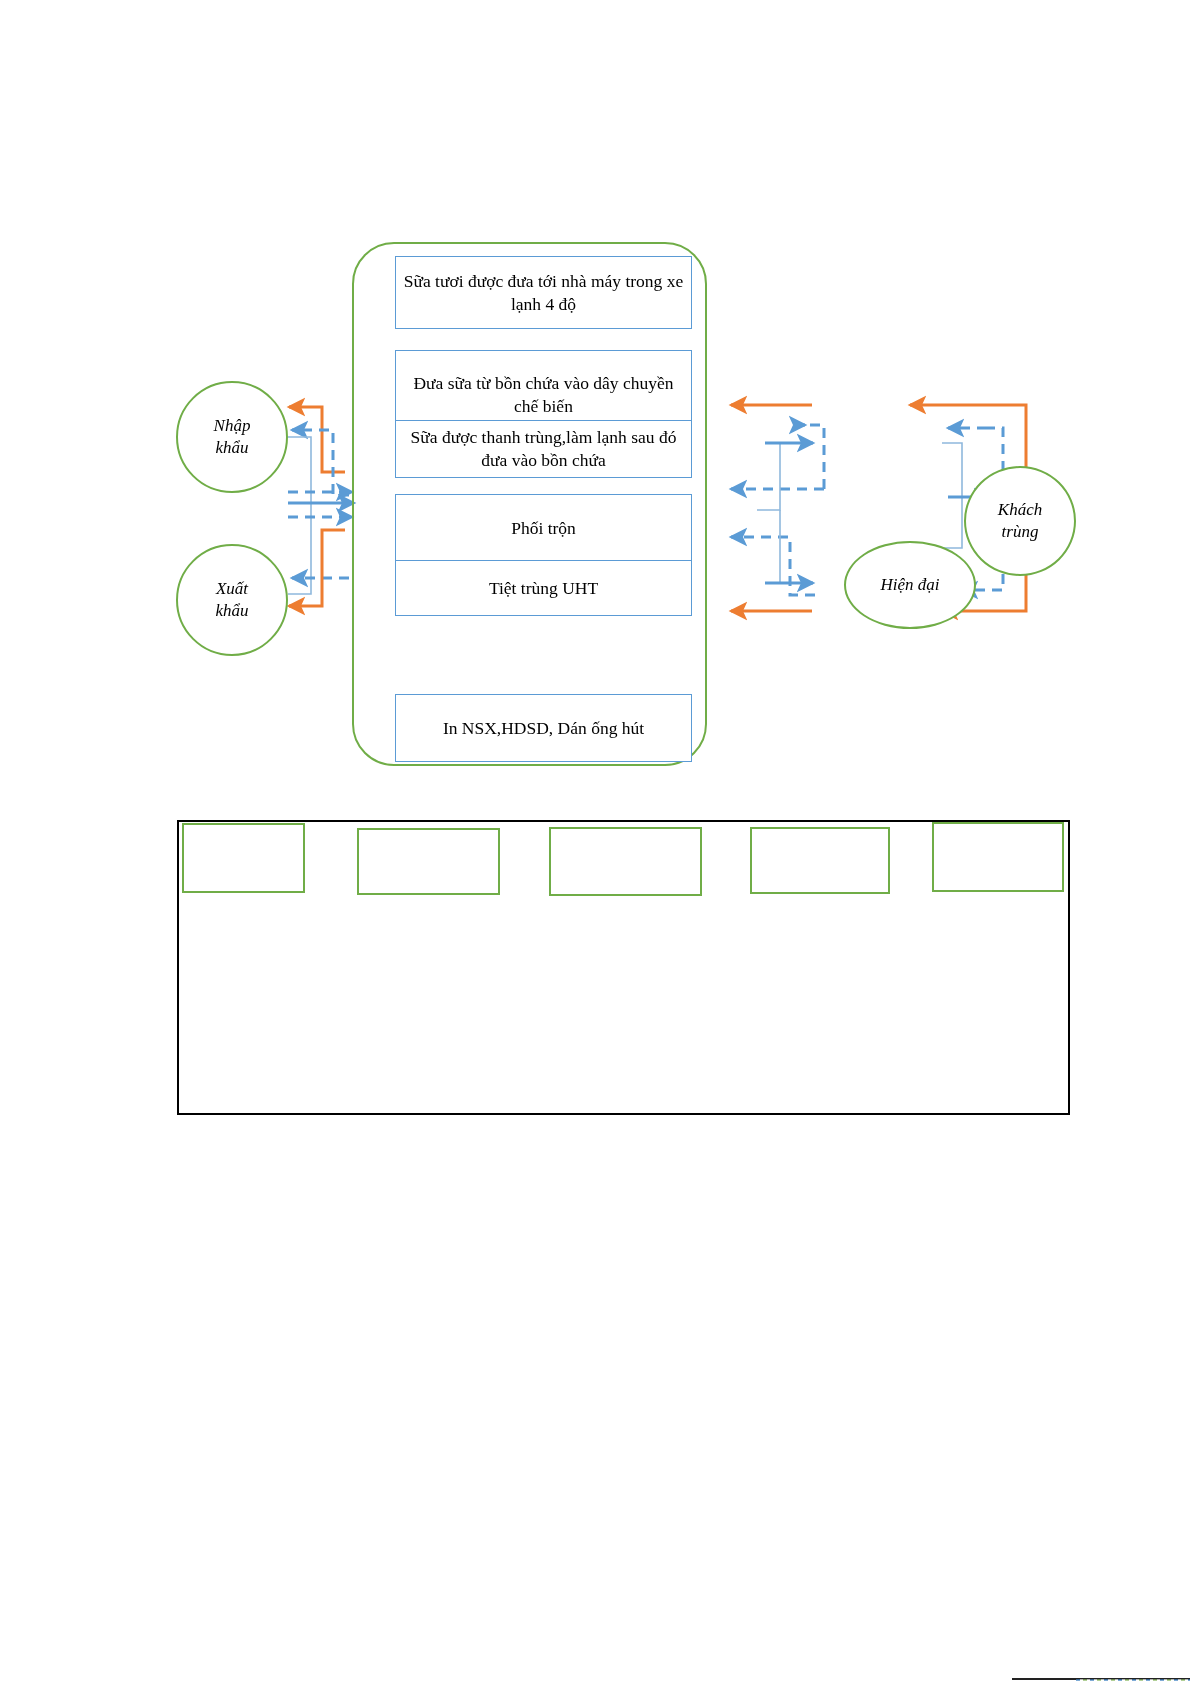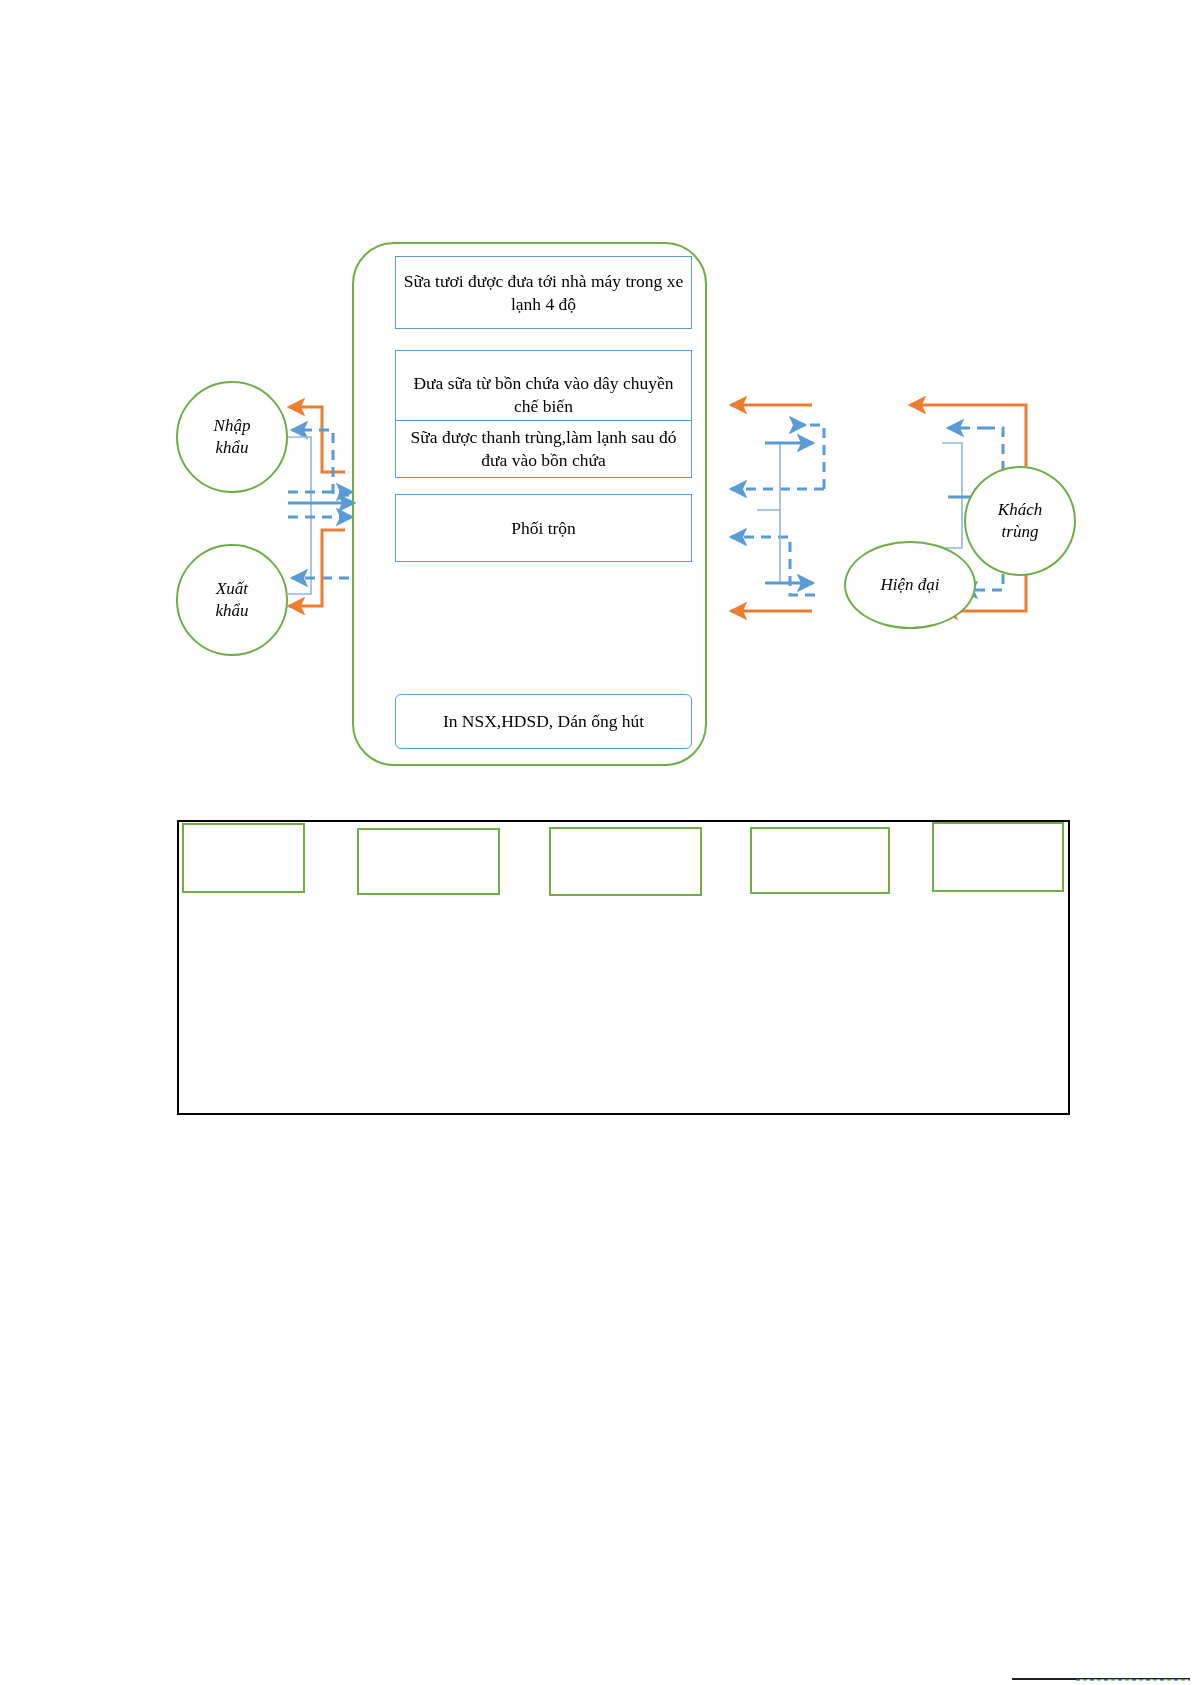--- a/index.html
+++ b/index.html
@@ -254,21 +254,22 @@
       <path d="M394,1029 L455,1029" fill="none" stroke="#5B9BD5" stroke-width="3" stroke-dasharray="8,6" marker-end="url(#ah-blue)" marker-start="url(#ah-blue-start)"></path>
     </g>
   </svg>
 
   <div class="process-container"></div>
 
   <div class="step-box" style="top:256px; height:73px;">Sữa tươi được đưa tới nhà máy trong xe lạnh 4 độ</div>
   <div class="step-box" style="top:341px; height:89px;margin-top:9px;">Đưa sữa từ bồn chứa vào dây chuyền chế biến</div>
   <div class="step-box" style="top:420px; height:58px;">Sữa được thanh trùng,làm lạnh sau đó đưa vào bồn chứa</div>
   <div class="step-box" style="top:494px; height:68px;">Phối trộn</div>
-  <div class="step-box" style="top:694px; height:55px;border-radius:6px;">In NSX,HDSD, Dán ống hút</div>
+  <div class="step-box" style="top:560px; height:56px;">Tiệt trùng UHT</div>
+  <div class="step-box" style="top:694px; height:68px;">In NSX,HDSD, Dán ống hút</div>
 
   <div class="node-circle" style="left:176px; top:381px; width:112px; height:112px;">
     <div>
       <div>Nhập</div>
       <div>khẩu</div>
     </div>
   </div>
 
   <div class="node-circle" style="left:176px; top:544px; width:112px; height:112px;align-items:center;">
     <div>

